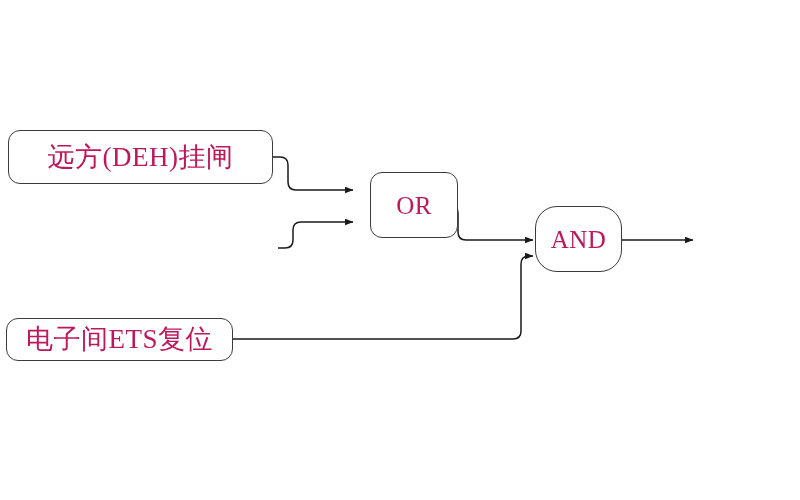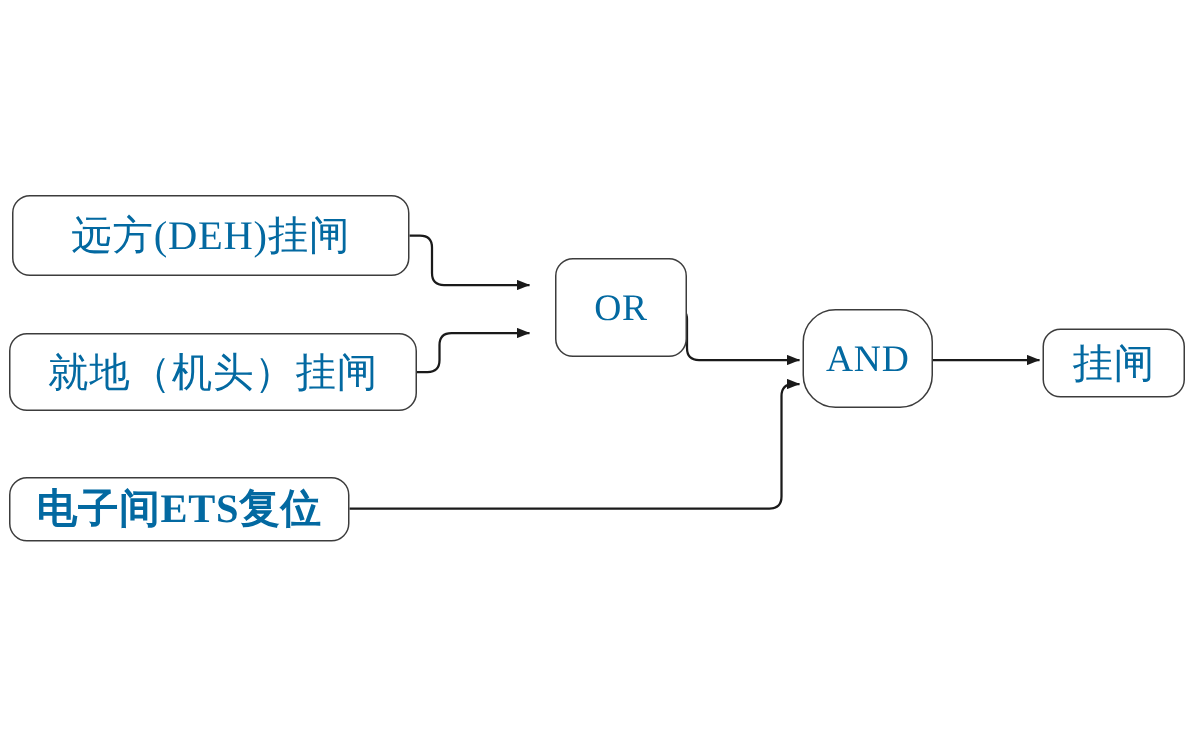--- a/index.html
+++ b/index.html
@@ -27,40 +27,40 @@
     box-sizing: border-box;
     background: #ffffff;
     border: 1.4px solid #3c3c3c;
     border-radius: 12px;
     display: flex;
     align-items: center;
     justify-content: center;
     z-index: 2;
   }
   .node-label {
-    color: #0369a1;
+    color: #be185d;
     white-space: nowrap;
     line-height: 1;
   }
   .input-box .node-label {
     font-size: 27px;
     letter-spacing: 0.5px;
   }
   .gate-box .node-label {
     font-size: 25px;
     font-weight: 400;
     letter-spacing: 0.5px;
   }
   .output-box .node-label {
     font-size: 27px;
     letter-spacing: 0.5px;
   }
   #box-deh   { left: 8px;   top: 130px; width: 265px; height: 54px; }
   #box-local { left: 6px;   top: 222px; width: 272px; height: 52px; }
-  #box-ets   { left: 6px;   top: 318px; width: 227px; height: 43px; font-weight: bold; }
+  #box-ets   { left: 6px;   top: 318px; width: 227px; height: 43px; }
   #gate-or   { left: 370px; top: 172px; width: 88px;  height: 66px; }
   #gate-and  { left: 535px; top: 206px; width: 87px;  height: 66px; border-radius: 22px; }
   #box-out   { left: 695px; top: 219px; width: 95px;  height: 46px; }
 </style>
 </head>
 <body>
 
 <div id="canvas">
 
   <svg id="wires" viewBox="0 0 800 500" xmlns="http://www.w3.org/2000/svg">
@@ -78,33 +78,27 @@
 
     <path d="M 233 339 L 513 339 Q 521 339 521 331 L 521 264 Q 521 256 529 256 L 533 256" fill="none" stroke="#1a1a1a" stroke-width="1.5" marker-end="url(#arrowhead)"></path>
 
     <path d="M 622 240 L 693 240" fill="none" stroke="#1a1a1a" stroke-width="1.5" marker-end="url(#arrowhead)"></path>
   </svg>
 
   <div class="node input-box" id="box-deh">
     <span class="node-label">远方(DEH)挂闸</span>
   </div>
 
-  <div class="node input-box" id="box-local">
-    <span class="node-label">就地（机头）挂闸</span>
-  </div>
 
   <div class="node input-box" id="box-ets">
     <span class="node-label">电子间ETS复位</span>
   </div>
 
   <div class="node gate-box" id="gate-or">
     <span class="node-label">OR</span>
   </div>
 
   <div class="node gate-box" id="gate-and">
     <span class="node-label">AND</span>
   </div>
 
-  <div class="node output-box" id="box-out">
-    <span class="node-label">挂闸</span>
-  </div>
 
 </div>
 
 </body></html>

